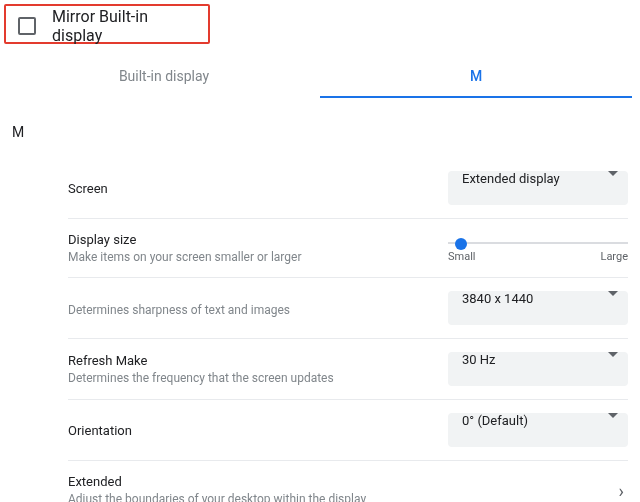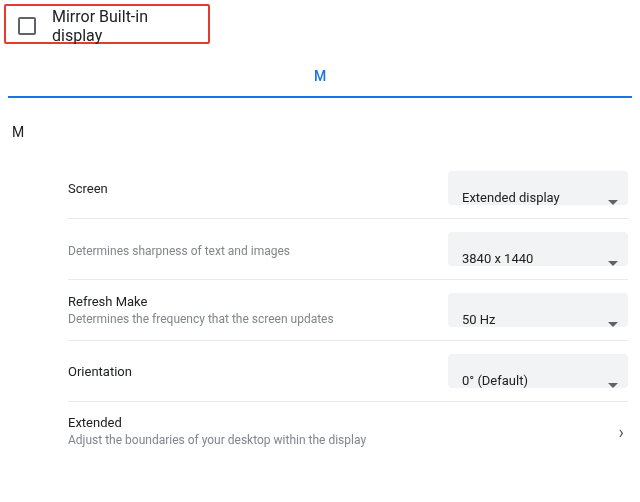--- a/index.html
+++ b/index.html
@@ -85,21 +85,21 @@
     min-height: 58px;
   }
   .row:last-child { border-bottom: none; }
   .row .txt { flex: 1; padding-right: 16px; }
   .row .title { color: #202124; font-size: 13px; }
   .row .sub { color: #80868b; font-size: 12px; margin-top: 3px; }
   .row .ctrl { width: 180px; flex-shrink: 0; }
 
   .select {
     display: flex;
-    align-items: flex-end;
+    align-items: flex-start;
     justify-content: space-between;
     background: #f1f3f4;
     border-radius: 4px;
     height: 34px;
     padding: 0 10px 0 14px;
     font-size: 13px;
     color: #202124;
     cursor: pointer;
   }
   .select .caret {
@@ -148,60 +148,76 @@
 </style>
 </head>
 <body>
 
 <div class="mirror-row">
   <span class="cb"></span>
   <span class="lbl">Mirror Built-in display</span>
 </div>
 
 <div class="tabs">
+  <div class="tab">Built-in display</div>
   <div class="tab active">M</div>
 </div>
 
 <div class="section-title">M</div>
 
 <div class="list">
 
   <div class="row">
     <div class="txt">
       <div class="title">Screen</div>
     </div>
     <div class="ctrl">
       <div class="select">
         <span>Extended display</span>
         <span class="caret"></span>
       </div>
     </div>
   </div>
 
+  <div class="row">
+    <div class="txt">
+      <div class="title">Display size</div>
+      <div class="sub">Make items on your screen smaller or larger</div>
+    </div>
+    <div class="ctrl slider-wrap">
+      <div class="slider-track">
+        <div class="slider-thumb" style="left:4%"></div>
+      </div>
+      <div class="slider-labels">
+        <span>Small</span>
+        <span>Large</span>
+      </div>
+    </div>
+  </div>
 
   <div class="row">
     <div class="txt">
       <div class="sub">Determines sharpness of text and images</div>
     </div>
     <div class="ctrl">
       <div class="select">
         <span>3840 x 1440</span>
         <span class="caret"></span>
       </div>
     </div>
   </div>
 
   <div class="row">
     <div class="txt">
       <div class="title">Refresh Make</div>
       <div class="sub">Determines the frequency that the screen updates</div>
     </div>
     <div class="ctrl">
       <div class="select">
-        <span>50 Hz</span>
+        <span>30 Hz</span>
         <span class="caret"></span>
       </div>
     </div>
   </div>
 
   <div class="row">
     <div class="txt">
       <div class="title">Orientation</div>
     </div>
     <div class="ctrl">

